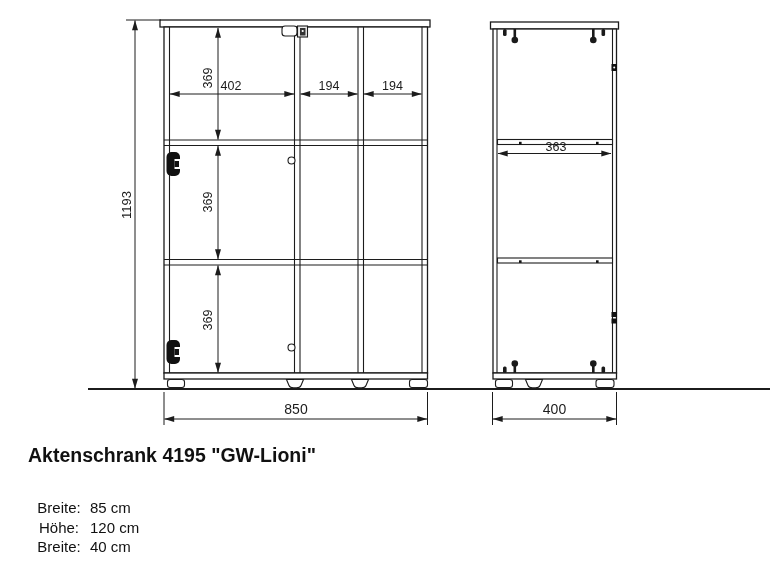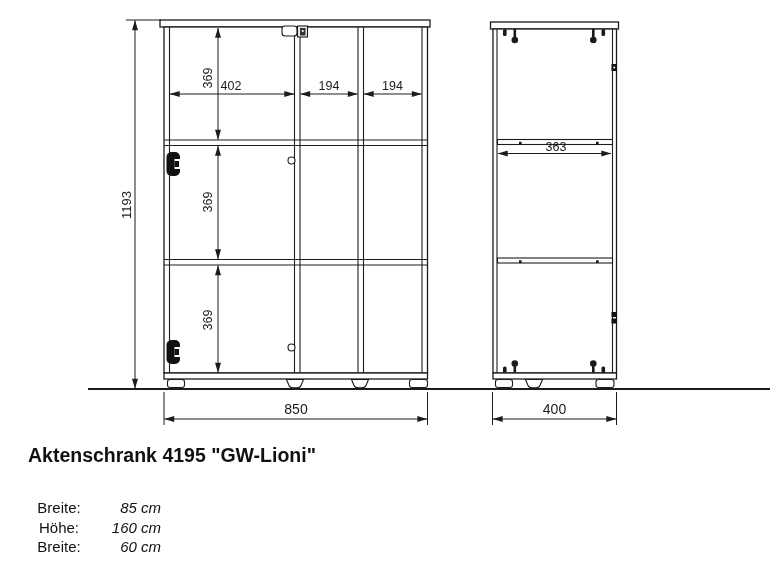--- a/index.html
+++ b/index.html
@@ -23,21 +23,21 @@
     position:absolute;left:28px;top:444px;
     font-size:19.5px;font-weight:bold;color:#111;
     white-space:nowrap;
   }
   .specs{
     position:absolute;left:28px;top:498px;
     font-size:15px;line-height:19.5px;color:#111;
   }
   .spec-row{white-space:nowrap;}
   .spec-label{display:inline-block;width:62px;text-align:center;}
-  .spec-value{display:inline-block;width:71px;text-align:right;font-style:italic;}
+  .spec-value{display:inline-block;width:71px;text-align:left;}
 </style>
 </head>
 <body>
 
 <div class="page">
 
   <svg width="772" height="432" viewBox="0 0 772 432">
     <defs>
       <marker id="arr" markerUnits="userSpaceOnUse" markerWidth="11" markerHeight="8" refX="10.2" refY="3.5" orient="auto-start-reverse">
         <path d="M0.5,0.5 L10.5,3.5 L0.5,6.5 Z" fill="#1c1c1c"></path>
@@ -193,20 +193,20 @@
     </g>
   </svg>
 
   <div class="title">Aktenschrank 4195 "GW-Lioni"</div>
 
   <div class="specs">
     <div class="spec-row">
       <span class="spec-label">Breite:</span><span class="spec-value">85 cm</span>
     </div>
     <div class="spec-row">
-      <span class="spec-label">Höhe:</span><span class="spec-value">160 cm</span>
+      <span class="spec-label">Höhe:</span><span class="spec-value">120 cm</span>
     </div>
     <div class="spec-row">
-      <span class="spec-label">Breite:</span><span class="spec-value">60 cm</span>
+      <span class="spec-label">Breite:</span><span class="spec-value">40 cm</span>
     </div>
   </div>
 
 </div>
 
 </body></html>

